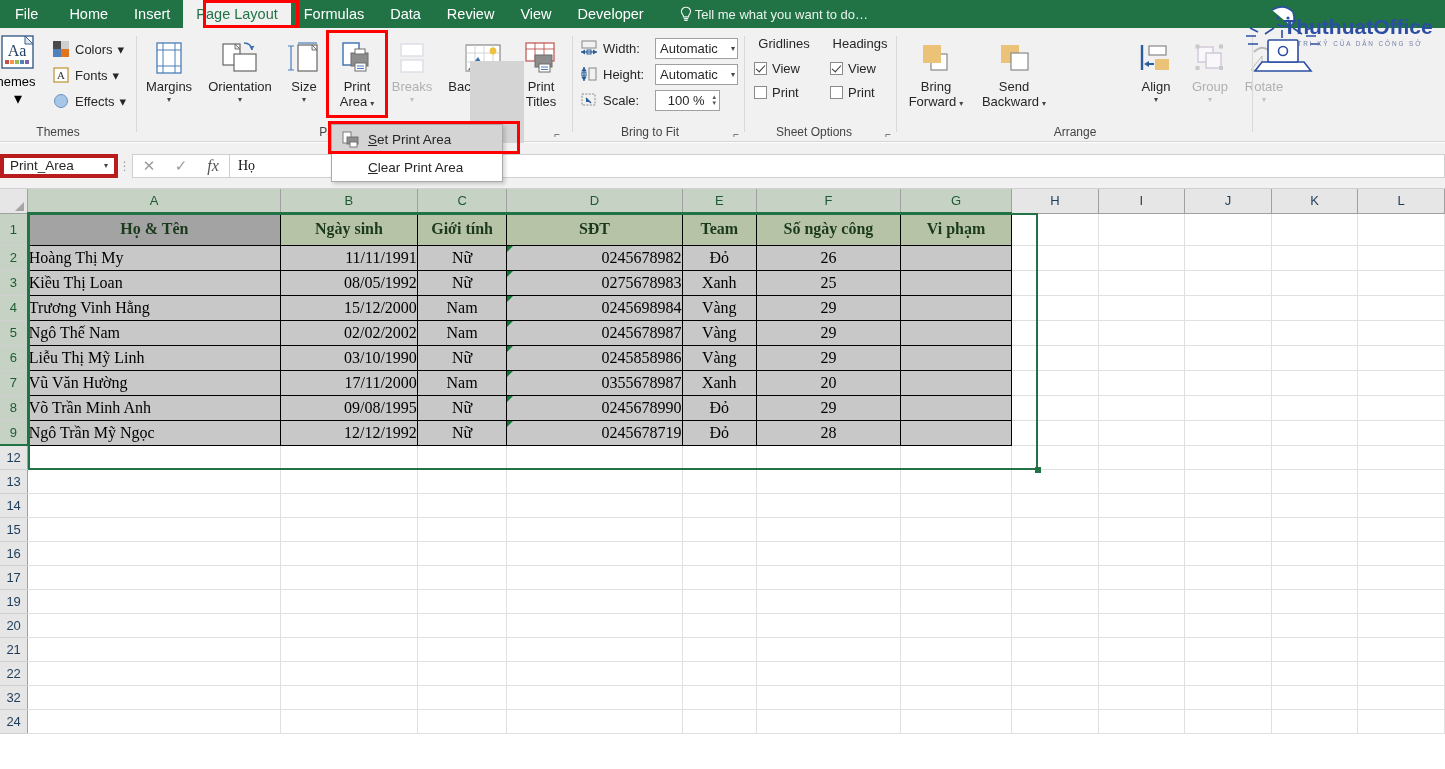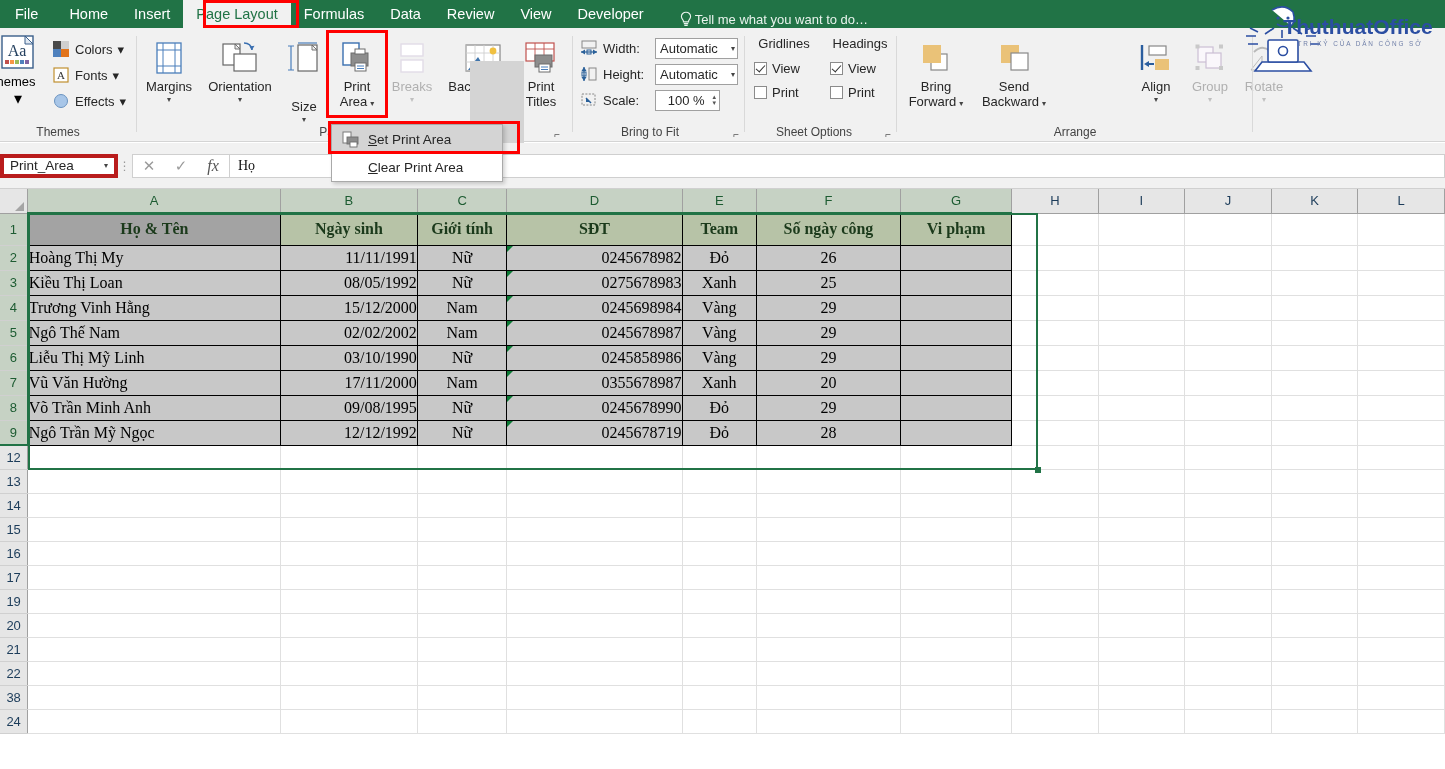--- a/index.html
+++ b/index.html
@@ -8,21 +8,21 @@
     font-family: "Liberation Sans", sans-serif;
     overflow: hidden;
     background: #ffffff;
   }
   #app { position: relative; width: 1445px; height: 769px; }
 
   
   .tabbar {
     position: absolute; left: 0; top: 0; width: 1445px; height: 28px;
     background: #217346;
-    display: flex; align-items: flex-end;
+    display: flex; align-items: center;
   }
   .tab {
     color: #ffffff; font-size: 14.5px; padding: 4px 13px;
     height: 28px; line-height: 20px; white-space: nowrap; cursor: default;
   }
   .tab.file { padding-left: 15px; padding-right: 18px; }
   .tab.active {
     background: #f1f1f1; color: #217346;
   }
   .tab-highlight-box {
@@ -308,21 +308,21 @@
 
       <div style="position:absolute; left:142px; top:4px; width:44px;" class="bigbtn">
         <div class="icon-box">
           <svg width="34" height="34" viewBox="0 0 34 34">
             <rect x="11" y="4" width="19" height="26" fill="#fff" stroke="#666" stroke-width="1.2"></rect>
             <path d="M25 4 L30 9 L25 9 Z" fill="#eee" stroke="#666" stroke-width=".9"></path>
             <path d="M4 5 V29 M1 5 H7 M1 29 H7" stroke="#4a7ebb" stroke-width="1.2"></path>
             <path d="M11 2 H30" stroke="#4a7ebb" stroke-width="1.2"></path>
           </svg>
         </div>
-        <div class="lbl" style="width:44px;margin-top:20px;">Size</div>
+        <div class="lbl" style="width:44px;">Size</div>
         <div class="caret">▾</div>
       </div>
 
       <div class="printarea-sel"></div>
       <div style="position:absolute; left:190px; top:4px; width:54px; z-index:3;" class="bigbtn">
         <div class="icon-box">
           <svg width="36" height="34" viewBox="0 0 36 34">
             <rect x="4" y="2" width="16" height="22" fill="#fff" stroke="#3a6fb0" stroke-width="1.4"></rect>
             <rect x="12" y="12" width="17" height="13" fill="#8d8d8d" stroke="#6d6d6d" stroke-width="1"></rect>
             <rect x="16" y="8" width="10" height="5" fill="#fff" stroke="#6d6d6d" stroke-width="1"></rect>
@@ -890,21 +890,21 @@
             <td class="cell"></td>
             <td class="cell"></td>
             <td class="cell"></td>
             <td class="cell"></td>
             <td class="cell"></td>
             <td class="cell"></td>
             <td class="cell"></td>
             <td class="cell"></td>
           </tr>
       <tr style="height:24px;">
-            <td class="rhead">38</td>
+            <td class="rhead">32</td>
             <td class="cell"></td>
             <td class="cell"></td>
             <td class="cell"></td>
             <td class="cell"></td>
             <td class="cell"></td>
             <td class="cell"></td>
             <td class="cell"></td>
             <td class="cell"></td>
             <td class="cell"></td>
             <td class="cell"></td>

